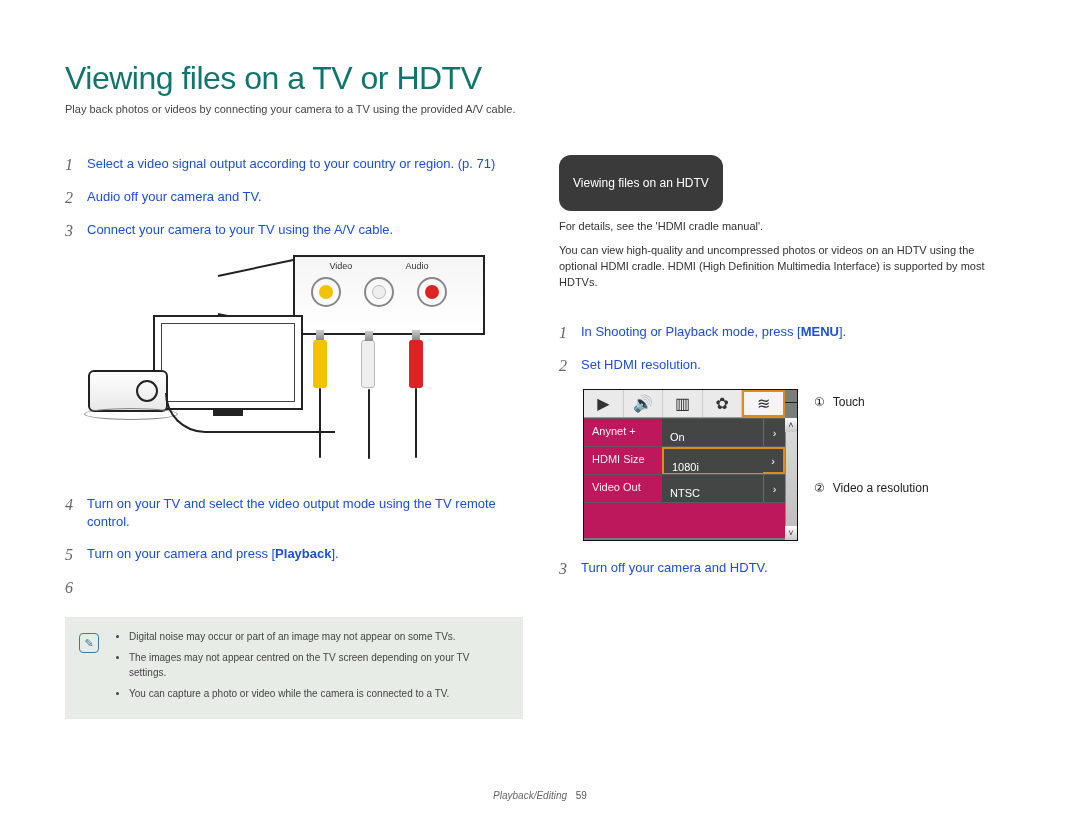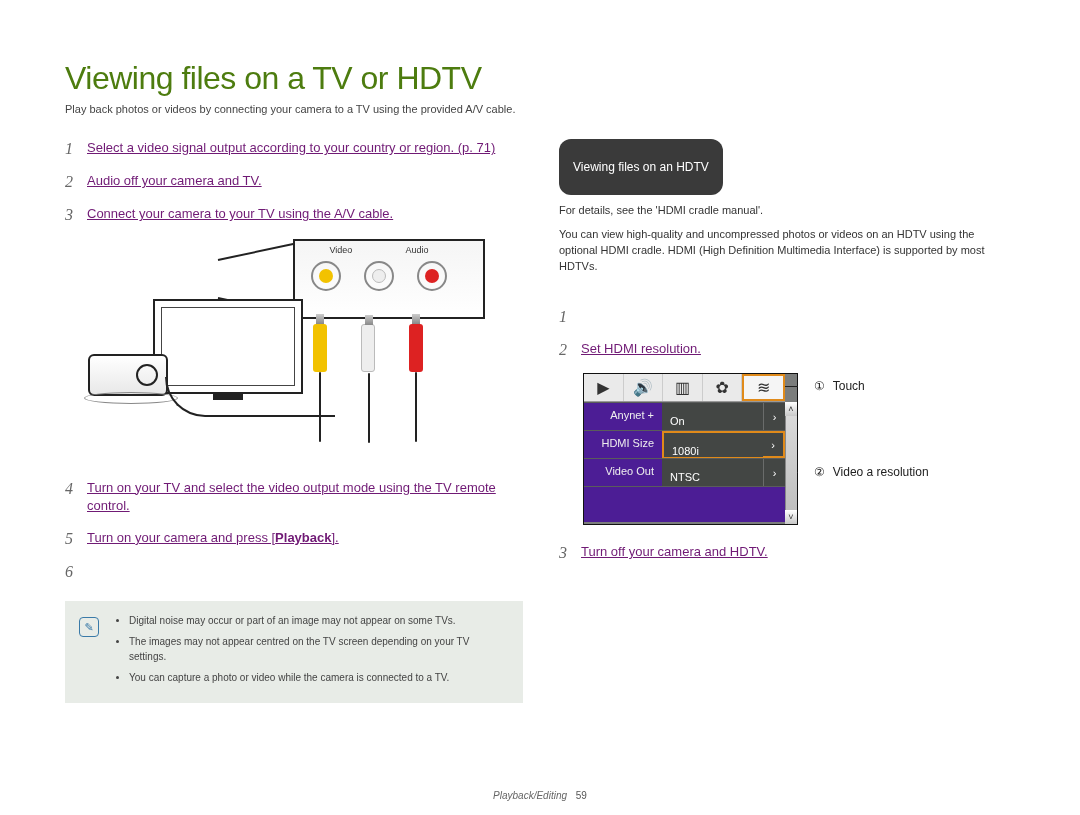--- a/index.html
+++ b/index.html
@@ -8,29 +8,29 @@
     background: #fff;
     color: #222;
     width: 1080px;
     height: 815px;
     position: relative;
     padding: 60px 65px 30px 65px;
   }
   .title {
     font-size: 32px;
     font-weight: 400;
-    color: #4d7c0f;
+    color: #0f766e;
     letter-spacing: -0.5px;
     margin-bottom: 6px;
     font-stretch: condensed;
   }
   .subtitle {
     font-size: 11px;
     color: #444;
-    margin-bottom: 24px;
+    margin-bottom: 40px;
     font-weight: 300;
   }
   .cols {
     display: flex;
     gap: 36px;
   }
   .col { flex: 1; }
 
   .step {
     display: flex;
@@ -41,23 +41,22 @@
     font-family: Georgia, 'Times New Roman', serif;
     font-style: italic;
     font-size: 16px;
     color: #666;
     width: 14px;
     flex-shrink: 0;
     line-height: 1.2;
   }
   .step .txt {
     font-size: 13px;
-    color: #701a75;
+    color: #1d4ed8;
     line-height: 1.4;
-    text-decoration: underline;
   }
   .step .txt strong { font-weight: bold; }
 
   .pill {
     display: inline-block;
     background: #3a3a3a;
     color: #fff;
     font-size: 12px;
     padding: 21px 14px;
     border-radius: 12px;
@@ -193,21 +192,21 @@
     border:2px solid #e08a1a;
     background:#f5f5f5;
     position:relative; z-index:2;
   }
   .menu-rows{ display:flex; flex-direction:column;}
   .menu-row{
     display:flex; color:#eee; font-size:11px;
     border-top:1px solid #5a5c5b;
     height:28px;
   }
-  .menu-row .lbl{ width:78px; padding:6px 8px; background:#4c1d95;text-align:right;}
+  .menu-row .lbl{ width:78px; padding:6px 8px; background:#be185d;}
   .menu-row .valwrap{
     flex:1; display:flex; align-items:stretch;
   }
   .menu-row .val{
     flex:1; background:#434644; color:#fff; padding:12px 8px;
   }
   .menu-row .chev{
     width:22px; background:#434644; color:#fff; display:flex; align-items:center; justify-content:center; border-left:1px solid #6a6c6b;
   }
   .menu-row.sel .val, .menu-row.sel .chev{
@@ -330,20 +329,21 @@
 
   <div class="col">
     <div class="pill">Viewing files on an HDTV</div>
     <div class="para">For details, see the 'HDMI cradle manual'.</div>
     <div class="para">You can view high-quality and uncompressed photos or videos on an HDTV using the optional HDMI cradle. HDMI (High Definition Multimedia Interface) is supported by most HDTVs.</div>
 
     <div style="height:24px"></div>
 
     <div class="step">
       <div class="num">1</div>
+      <div class="txt">In Shooting or Playback mode, press [<strong>MENU</strong>].</div>
     </div>
     <div class="step">
       <div class="num">2</div>
       <div class="txt">Set HDMI resolution.</div>
     </div>
 
     <div class="menu-area">
       <div class="menu-box">
         <div class="menu-wrap">
           <div class="menu-tabs">

